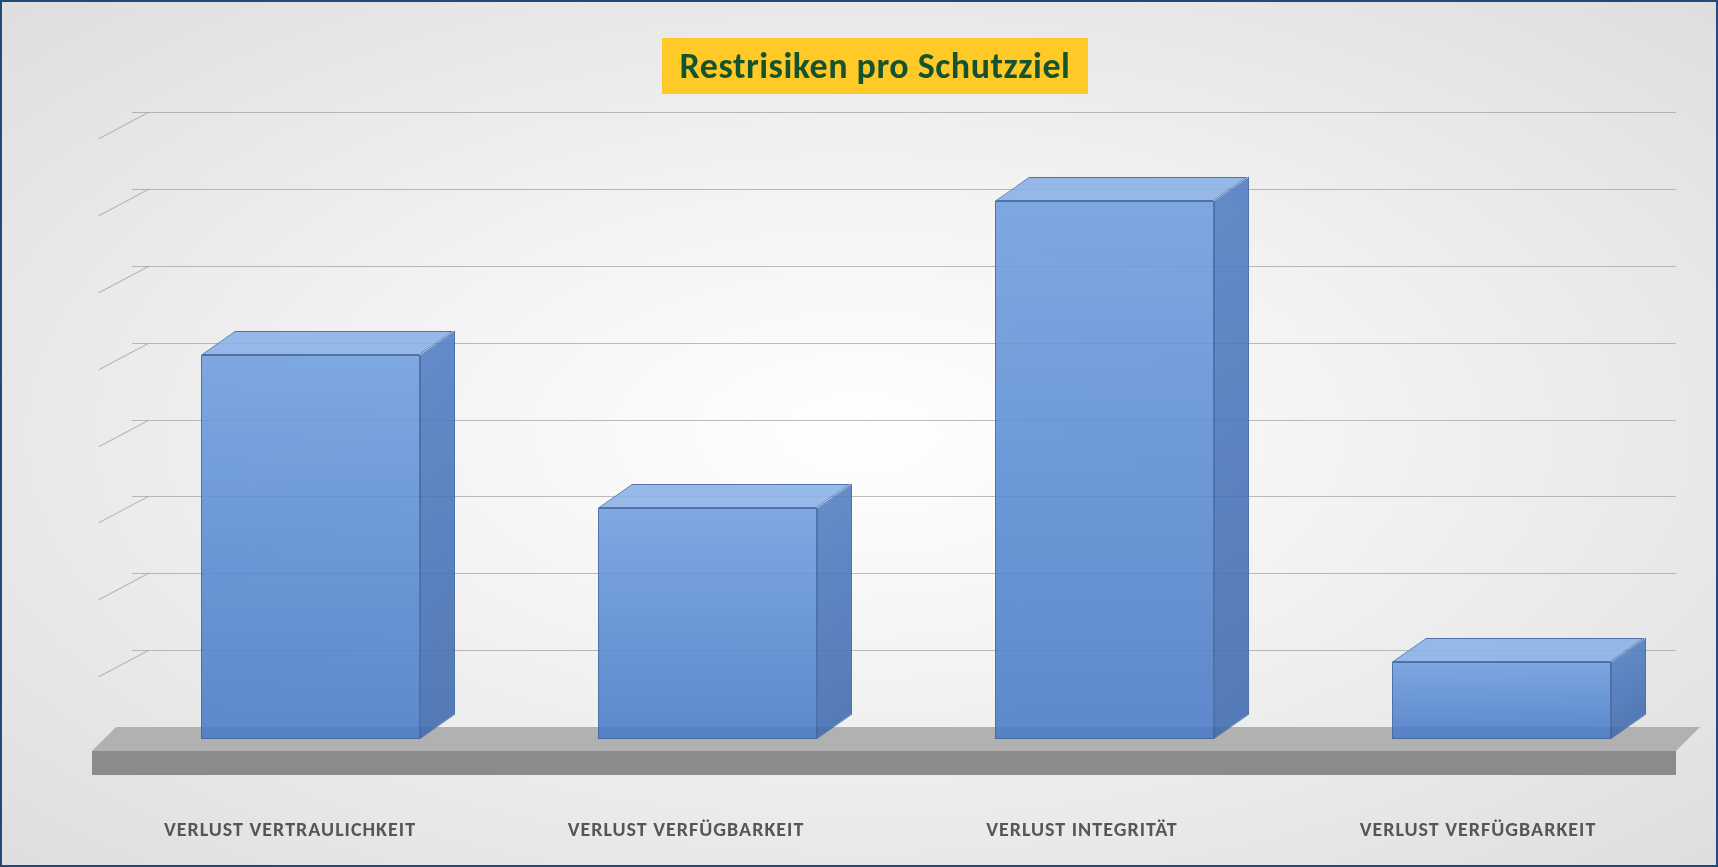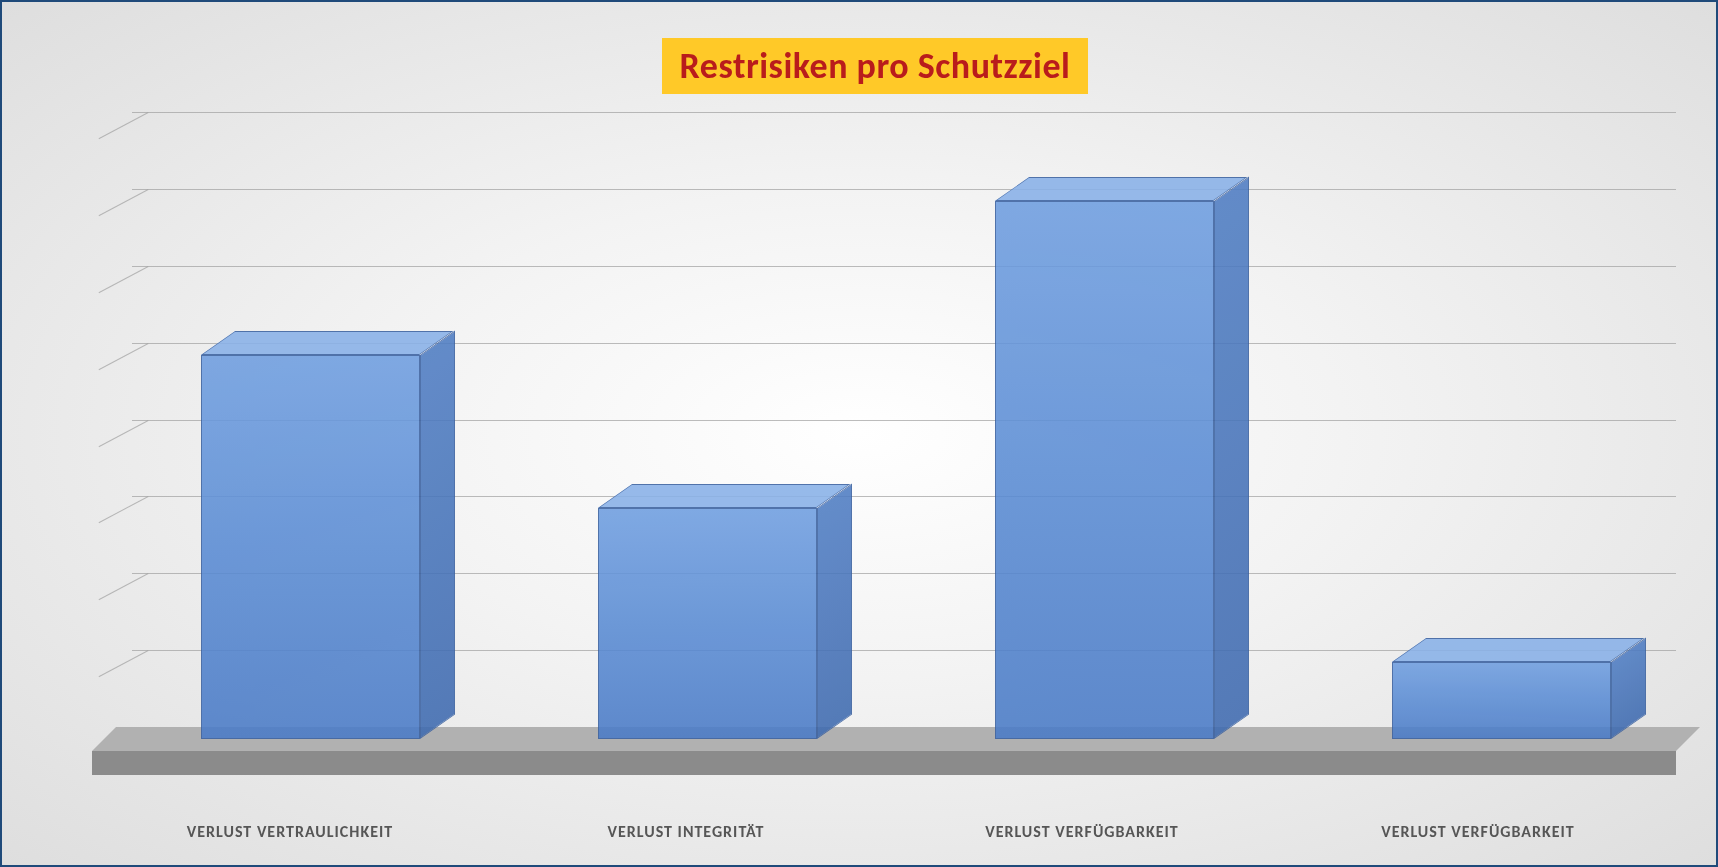--- a/index.html
+++ b/index.html
@@ -19,21 +19,21 @@
   .title-wrap {
     position: absolute;
     top: 36px;
     left: 0;
     width: 100%;
     text-align: center;
   }
   .chart-title {
     display: inline-block;
     background: #ffc928;
-    color: #b91c1c;
+    color: #14532d;
     font-weight: 700;
     font-size: 36px;
     padding: 6px 18px;
     letter-spacing: 0.5px;
     margin-left: 32px;
   }
   .plot {
     position: absolute;
     left: 40px;
     right: 40px;
@@ -127,21 +127,21 @@
   .xlabels {
     position: absolute;
     left: 90px; right: 40px; bottom: 24px;
     display: flex;
     justify-content: space-between;
   }
   .xlabel {
     flex: 1;
     text-align: center;
     font-weight: 700;
-    font-size: 16px;
+    font-size: 20px;
     color: #565656;
     letter-spacing: 1px;
   }
 </style>
 </head>
 <body>
 
 <div class="chart-frame">
 
   <div class="title-wrap">
@@ -210,18 +210,18 @@
           <div class="side"></div>
           <div class="front"></div>
           <div class="top"></div>
         </div>
       </div>
 
   </div>
 
   <div class="xlabels" id="xlabels">
       <div class="xlabel">VERLUST VERTRAULICHKEIT</div>
+      <div class="xlabel">VERLUST VERFÜGBARKEIT</div>
       <div class="xlabel">VERLUST INTEGRITÄT</div>
       <div class="xlabel">VERLUST VERFÜGBARKEIT</div>
-      <div class="xlabel">VERLUST VERFÜGBARKEIT</div>
     </div>
 
 </div>
 
 </body></html>

